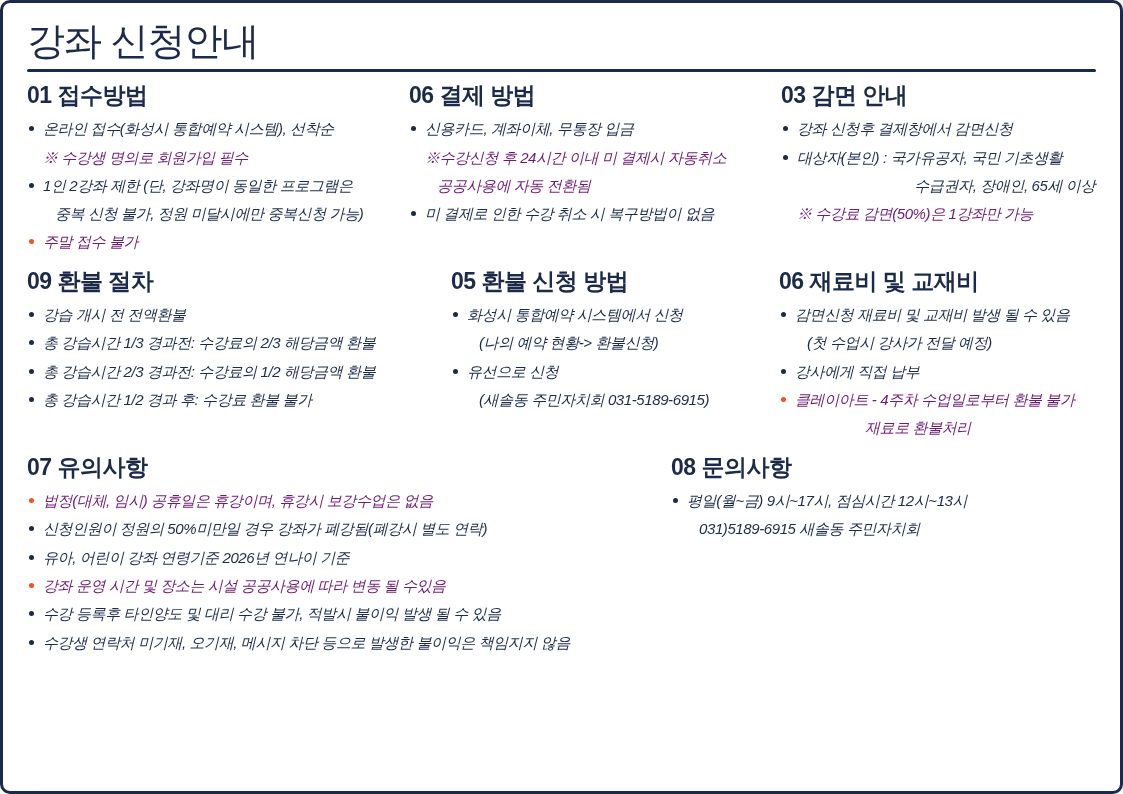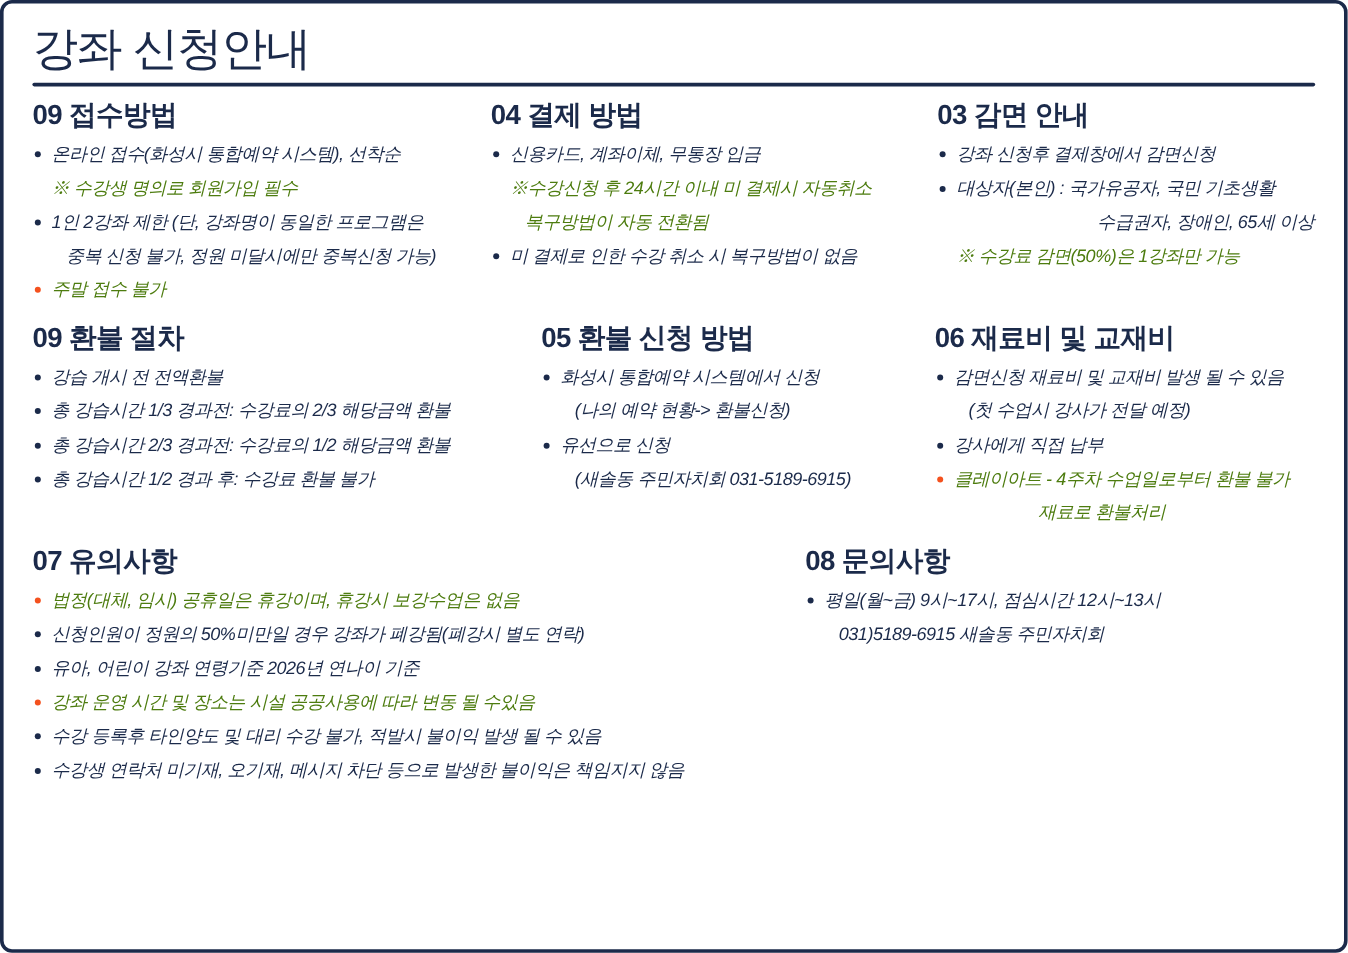--- a/index.html
+++ b/index.html
@@ -64,21 +64,21 @@
     content: "";
     position: absolute;
     left: 2px;
     top: 8px;
     width: 5px;
     height: 5px;
     border-radius: 50%;
     background: #1b2a4a;
   }
   ul.items > li.red {
-    color: #4d7c0f;
+    color: #701a75;
   }
   ul.items > li.red.bullet::before {
     background: #f4511e;
   }
   ul.items > li.nobullet {
     padding-left: 16px;
   }
   ul.items > li.nobullet.indent {
     padding-left: 28px;
   }
@@ -115,36 +115,36 @@
 <body>
 
 <div class="page">
 
   <h1 class="main-title">강좌 신청안내</h1>
   <div class="rule"></div>
 
   <div class="row row1">
 
     <div class="col-a">
-      <div class="sec-title">09 접수방법</div>
+      <div class="sec-title">01 접수방법</div>
       <ul class="items">
         <li class="bullet">온라인 접수(화성시 통합예약 시스템), 선착순</li>
         <li class="nobullet red">※ 수강생 명의로 회원가입 필수</li>
         <li class="bullet">1인 2강좌 제한 (단, 강좌명이 동일한 프로그램은</li>
         <li class="nobullet indent">중복 신청 불가, 정원 미달시에만 중복신청 가능)</li>
         <li class="bullet red">주말 접수 불가</li>
       </ul>
     </div>
 
     <div class="col-b">
-      <div class="sec-title">04 결제 방법</div>
+      <div class="sec-title">06 결제 방법</div>
       <ul class="items">
         <li class="bullet">신용카드, 계좌이체, 무통장 입금</li>
         <li class="nobullet red">※수강신청 후 24시간 이내 미 결제시 자동취소</li>
-        <li class="nobullet indent red">복구방법이 자동 전환됨</li>
+        <li class="nobullet indent red">공공사용에 자동 전환됨</li>
         <li class="bullet">미 결제로 인한 수강 취소 시 복구방법이 없음</li>
       </ul>
     </div>
 
     <div class="col-c">
       <div class="sec-title">03 감면 안내</div>
       <ul class="items">
         <li class="bullet">강좌 신청후 결제창에서 감면신청</li>
         <li class="bullet">대상자(본인) : 국가유공자, 국민 기초생활</li>
         <li class="nobullet">

